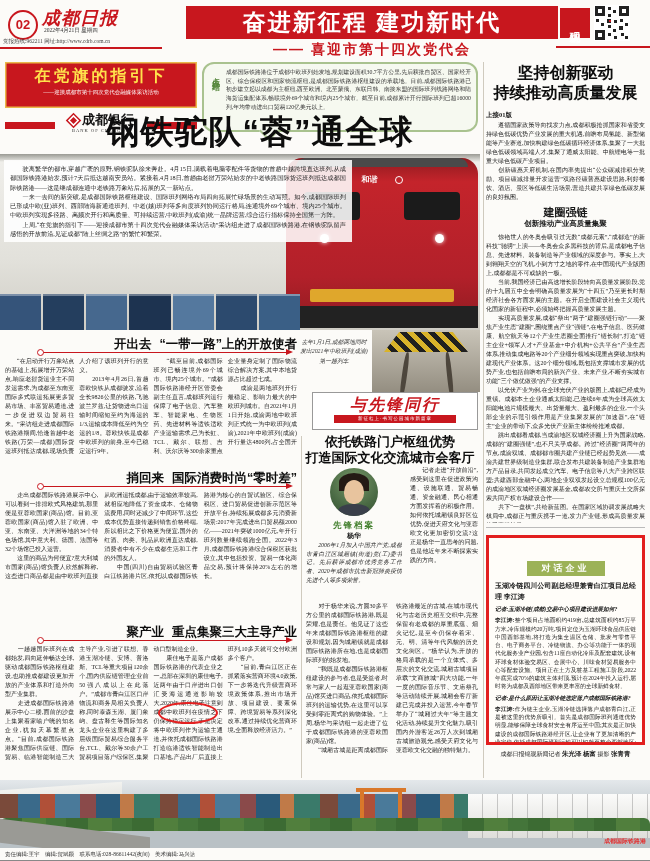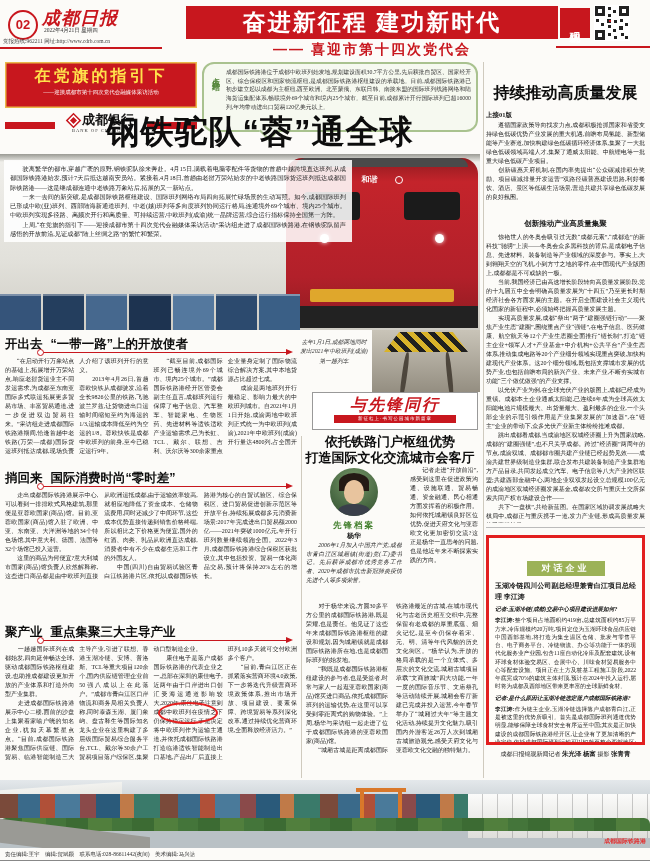--- a/index.html
+++ b/index.html
@@ -65,21 +65,21 @@
   .containers{position:absolute;left:0;bottom:0;width:300px;height:36px;display:flex;gap:2px;}
   .containers div{flex:1;border-top:2px solid rgba(255,255,255,.35);}
   
   .tracks{left:372px;top:330px;width:108px;height:62px;background:linear-gradient(180deg,#c9c4b8,#948e81);overflow:hidden;}
   .buffer{position:absolute;left:12px;right:12px;top:2px;height:20px;
           background:repeating-linear-gradient(45deg,#d9b32a 0 5px,#1f1f1f 5px 10px);
           clip-path:polygon(0 100%,18% 0,82% 0,100% 100%);}
   .rail{position:absolute;width:5px;height:46px;background:#4d463c;border-radius:40%;bottom:-6px;}
   .photo-cap{left:300px;top:338px;width:68px;font:italic 5.8px/1.6 "Liberation Serif",serif;color:#333;text-align:center;}
   
-  .sec-head{width:292px;left:5px;text-align:left;font-family:"Liberation Sans",sans-serif;color:#0d0d0d;}
+  .sec-head{width:292px;left:5px;text-align:right;font-family:"Liberation Sans",sans-serif;color:#0d0d0d;}
   .sec-tag{font-weight:bold;font-size:12.5px;margin-right:8px;}
   .sec-title{font-weight:bold;font-size:12.5px;}
   .divider{left:40px;width:250px;height:1px;background:#c8171e;}
   .divider::before{content:'';position:absolute;left:-3px;top:-3px;width:5px;height:5px;border:1.5px solid #c8171e;
                    border-radius:50%;background:#fff;}
   .divider::after{content:'';position:absolute;right:-3px;top:-3px;border-left:7px solid #c8171e;
                   border-top:3.5px solid transparent;border-bottom:3.5px solid transparent;}
   .vrule{width:1px;background:#cfcabe;}
   
   .ellipse{left:158px;top:702px;width:56px;height:18px;border:2px solid #e42020;border-radius:50%;}
@@ -278,24 +278,26 @@
     <div class="p-body-shape"></div>
   </div>
   <div class="abs p-side body-txt pre jus">　　记者走进“开放前沿”,感受到这里在促进政策沟通、设施联通、贸易畅通、资金融通、民心相通方面发挥着的积极作用。如何依托城厢镇良好区位优势,促进天府文化与亚蓉欧文化更加密切交流?这正是杨华一直思考的问题,也是他近年来不断探索实践的方向。</div>
   <div class="abs p-archive">先锋档案</div>
   <div class="abs p-name">杨华</div>
   <div class="abs p-bio body-txt pre jus">　　2006年1月加入中国共产党,成都市青白江区城厢镇(街道)党(工)委书记。先后获评成都市优秀党务工作者、2020年成都市抗击新冠肺炎疫情先进个人等多项荣誉。</div>
   <div class="abs p-body body-txt cols2 pre jus">　　对于杨华来说,方圆30多平方公里的成都国际铁路港,既是荣耀,也是责任。他见证了这些年来成都国际铁路港枢纽的建设和规划,因为城厢镇就是成都国际铁路港所在地,也是成都国际班列的始发地。
 　　“我既是成都国际铁路港枢纽建设的参与者,也是受益者,时常与家人一起逛亚蓉欧国家(商品)馆买进口商品,依托成都国际班列的运输优势,在这里可以享受到零距离式的购物体验。”上周,杨华与采访组一起走进了位于成都国际铁路港的亚蓉欧国家(商品)馆。
 　　“城厢古城是距离成都国际铁路港最近的古城,在城市现代化与古老历史相互交织中,完整保留有老成都的厚重底蕴、烟火记忆,是至今仍保存着宋、元、明、清等年代风貌的历史文化街区。”杨华认为,开放的格局承载的是一个立体式、多层次的文化交流,城厢古城项目承载“文商旅城”四大功能,一年一度的国际音乐节、文庙祭孔等活动陆续开展,城厢会客厅新建已完成并投入运营,今年春节举办了“城厢过大年”等主题文化活动,持续提升文化魅力,吸引国内外游客近26万人次到城厢古城旅游观光,感受天府文化与亚蓉欧文化交融的独特魅力。</div>
 
+  <div class="abs r-head" style="top:64px">坚持创新驱动</div>
   <div class="abs r-head" style="top:84px">持续推动高质量发展</div>
   <div class="abs r-cont">上接01版</div>
   <div class="abs r-body1 body-txt pre jus">　　遵循国家政策导向找发力点,成都积极抢抓国家和省委支持绿色低碳优势产业发展的重大机遇,前瞻布局氢能、新型储能等产业赛道,加快构建绿色低碳循环经济体系,集聚了一大批绿色低碳领域高端人才,集聚了通威太阳能、中航锂电等一批重大绿色低碳产业项目。
 　　创新碳惠天府机制,在国内率先提出“公众碳减排积分奖励、项目碳减排量开发运营”双路径碳普惠建设思路,利好餐饮、酒店、景区等低碳生活场景,营造共建共享绿色低碳发展的良好氛围。</div>
+  <div class="abs r-sub1">建圈强链</div>
   <div class="abs r-sub2">创新推动产业高质量集聚</div>
   <div class="abs r-body2 body-txt pre jus">　　惊艳世人的冬奥会吸引过无数“成都元素”,“成都造”的新科技“驰骋”上演——冬奥会众多黑科技的背后,是成都电子信息、先进材料、装备制造等产业领域的深度参与。事实上,大到翱翔天空的飞机,小到方寸之地的零件,在中国现代产业版图上,成都都是不可或缺的一极。
 　　当前,我国经济已由高速增长阶段转向高质量发展阶段,党的十九届五中全会明确高质量发展为“十四五”乃至更长时期经济社会各方面发展的主题。在开启全面建设社会主义现代化国家的新征程中,必须始终把握高质量发展主题。
 　　实现高质量发展,成都“祭出”两子“建圈强链行动”——聚焦产业生态“建圈”,围绕重点产业“强链”,在电子信息、医药健康、航空航天等12个产业生态圈全面推行“链长制”,打造“链主企业+领军人才+产业基金+中介机构+公共平台”产业生态体系,推动集成电路等20个产业细分领域实现重点突破,加快构建现代产业体系。这20个细分领域,既包括支撑城市发展的优势产业,也包括前瞻布局的新兴产业、未来产业,不断夯实城市功能“三个做优做强”的产业支撑。
 　　以光伏产业为例,在全球光伏产业的版图上,成都已经成为重镇。成都本土企业通威太阳能,已连续6年成为全球高效太阳能电池片规模最大、出货量最大、盈利最多的企业,一个头部企业的示范引领作用是产业集聚发展的“加速器”,在“链主”企业的带动下,众多光伏产业新主体纷纷抢滩成都。
 　　跳出成都看成都,当成渝地区双城经济圈上升为国家战略,成都的“建圈强链”,也不只关乎成都。跨过“经济圈”两周年的节点,成渝双城、成都都市圈共建产业链已经起势见效——成渝共建世界级制造业集群,联合发布共建装备制造产业集群地方产品目录,共同发起成立汽车、电子信息等八大产业跨区联盟;共建西部金融中心,两地企业双双发起设立总规模100亿元的成渝地区双城经济圈发展基金,成都农交所与重庆土交所探索共同产权市场建设合作——
 　　共下“一盘棋”,共绘新蓝图。在国家区域协调发展战略大棋局中,成都正与重庆携手一道,发力产业链,形成高质量发展的重要增长极。</div>
   <div class="abs r-hr"></div>
 
   <div class="abs dialog">

